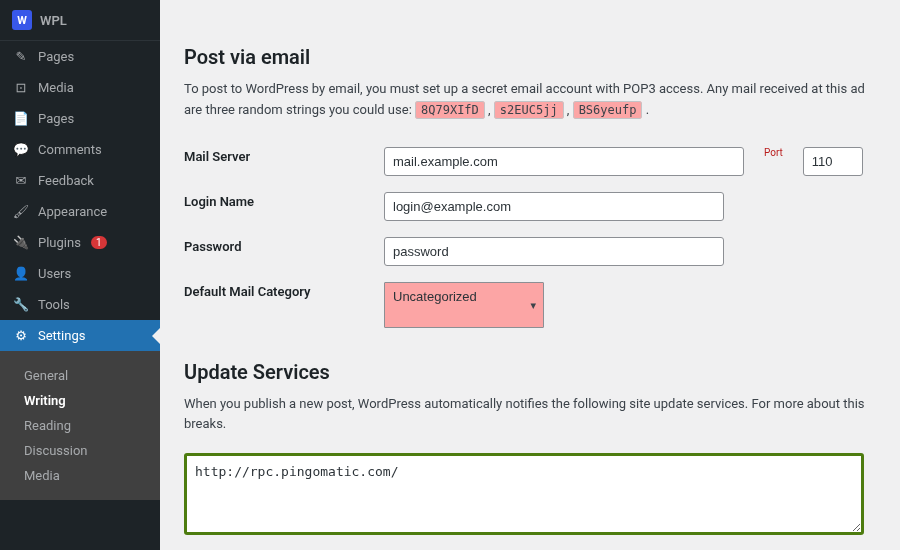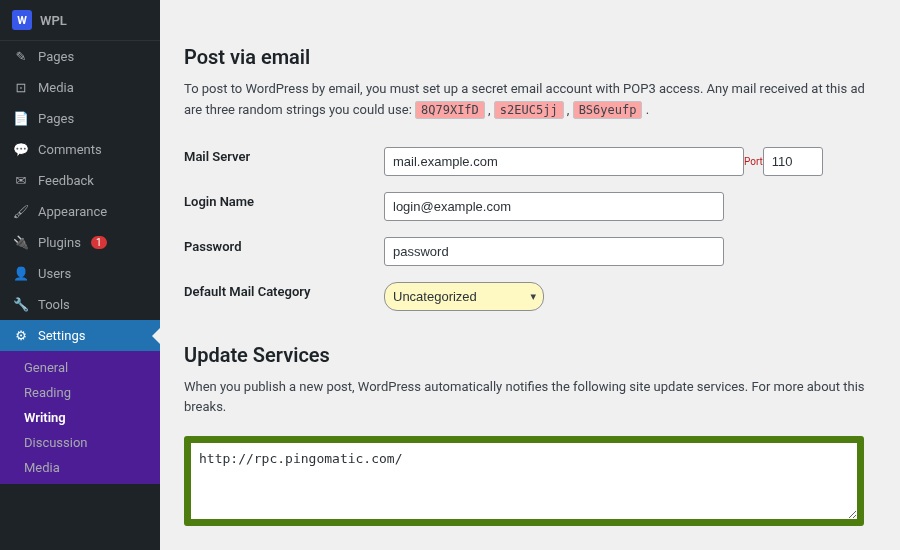--- a/index.html
+++ b/index.html
@@ -47,22 +47,22 @@
     .sidebar-active-arrow {
       position: absolute; right: 0; top: 50%; transform: translateY(-50%);
       width: 0; height: 0;
       border-top: 8px solid transparent;
       border-bottom: 8px solid transparent;
       border-right: 8px solid #f0f0f1;
     }
 
     
     .submenu {
-      background: #4c1d95;
-      padding: 4px 0;
+      background: #404040;
+      padding: 12px 0;
     }
     .submenu-item {
       padding: 5px 12px 5px 24px;
       color: #a7aaad;
       cursor: pointer;
       font-size: 13px;
     }
     .submenu-item.active { color: #fff; font-weight: 600; }
 
     
@@ -115,51 +115,51 @@
     input[type="text"] {
       border: 1px solid #8c8f94;
       border-radius: 3px;
       padding: 6px 8px;
       font-size: 13px;
       color: #2c3338;
       background: #fff;
       outline: none;
     }
 
-    .mail-server-row { display: flex; align-items: center; gap: 0; }
+    .mail-server-row { display: flex; align-items: flex-start; gap: 20px; }
     .mail-server-input { width: 360px; }
     .port-input { width: 60px; }
     .port-label { font-size: 10px; color: #b91c1c; }
 
     .login-input, .password-input { width: 340px; }
 
     
     .custom-select {
       position: relative;
       display: inline-block;
     }
     .custom-select select {
       appearance: none;
       -webkit-appearance: none;
       border: 1px solid #8c8f94;
-      border-radius: 13px;
-      padding: 6px 28px 6px 8px;
-      font-size: 13px;
-      background: #fef9c3;
+      border-radius: 1px;
+      padding: 6px 28px 23px 8px;
+      font-size: 13px;
+      background: #fca5a5;
       color: #2c3338;
       cursor: pointer;
       min-width: 160px;
     }
     .select-arrow {
       position: absolute; right: 8px; top: 50%; transform: translateY(-50%);
       pointer-events: none; color: #3c434a; font-size: 11px;
     }
 
     textarea {
-      border: 7px solid #4d7c0f;
+      border: 3px solid #4d7c0f;
       border-radius: 3px;
       padding: 8px;
       font-size: 13px;
       font-family: monospace;
       color: #2c3338;
       background: #fff;
       resize: vertical;
       width: 100%;
       max-width: 680px;
     }
@@ -213,25 +213,25 @@
   <div class="sidebar-item active">
     <span class="item-icon">⚙</span>
     <span>Settings</span>
     <div class="sidebar-active-arrow"></div>
   </div>
 
   <div class="submenu">
     <div class="submenu-item">
       <span>General</span>
     </div>
-    <div class="submenu-item">
-      <span>Reading</span>
-    </div>
     <div class="submenu-item active">
       <span>Writing</span>
+    </div>
+    <div class="submenu-item">
+      <span>Reading</span>
     </div>
     <div class="submenu-item">
       <span>Discussion</span>
     </div>
     <div class="submenu-item">
       <span>Media</span>
     </div>
   </div>
 </nav>
 

